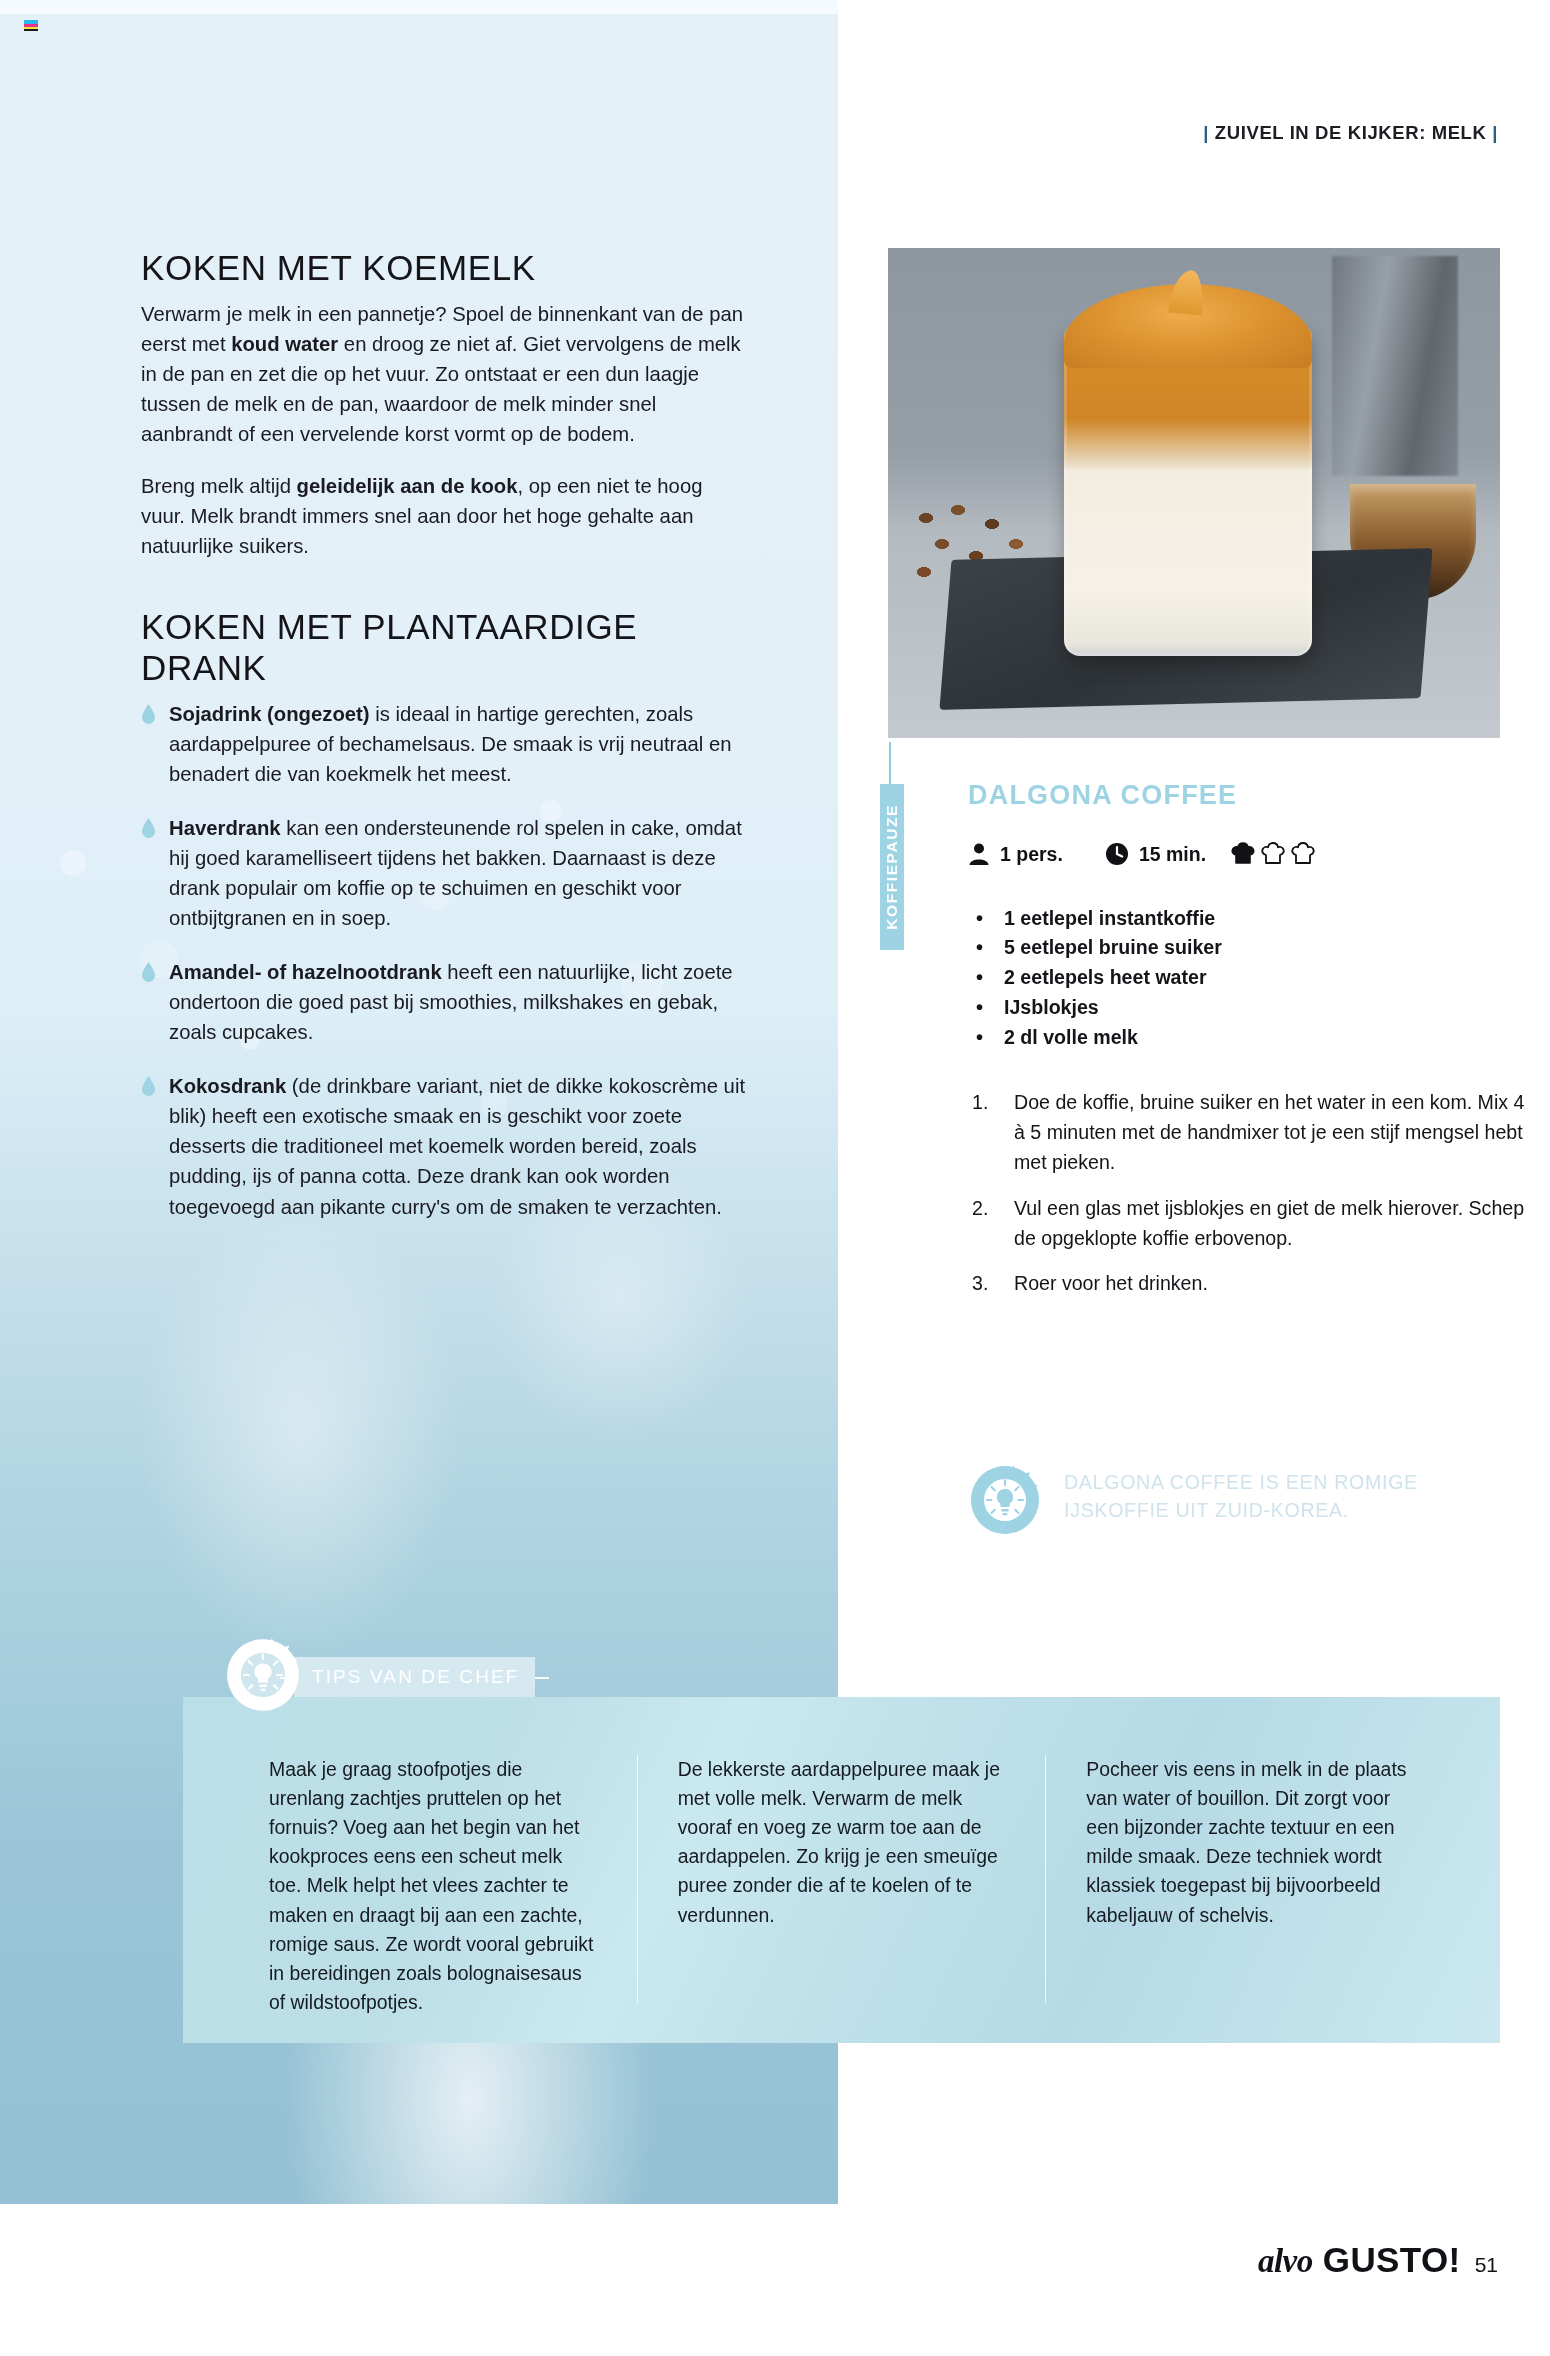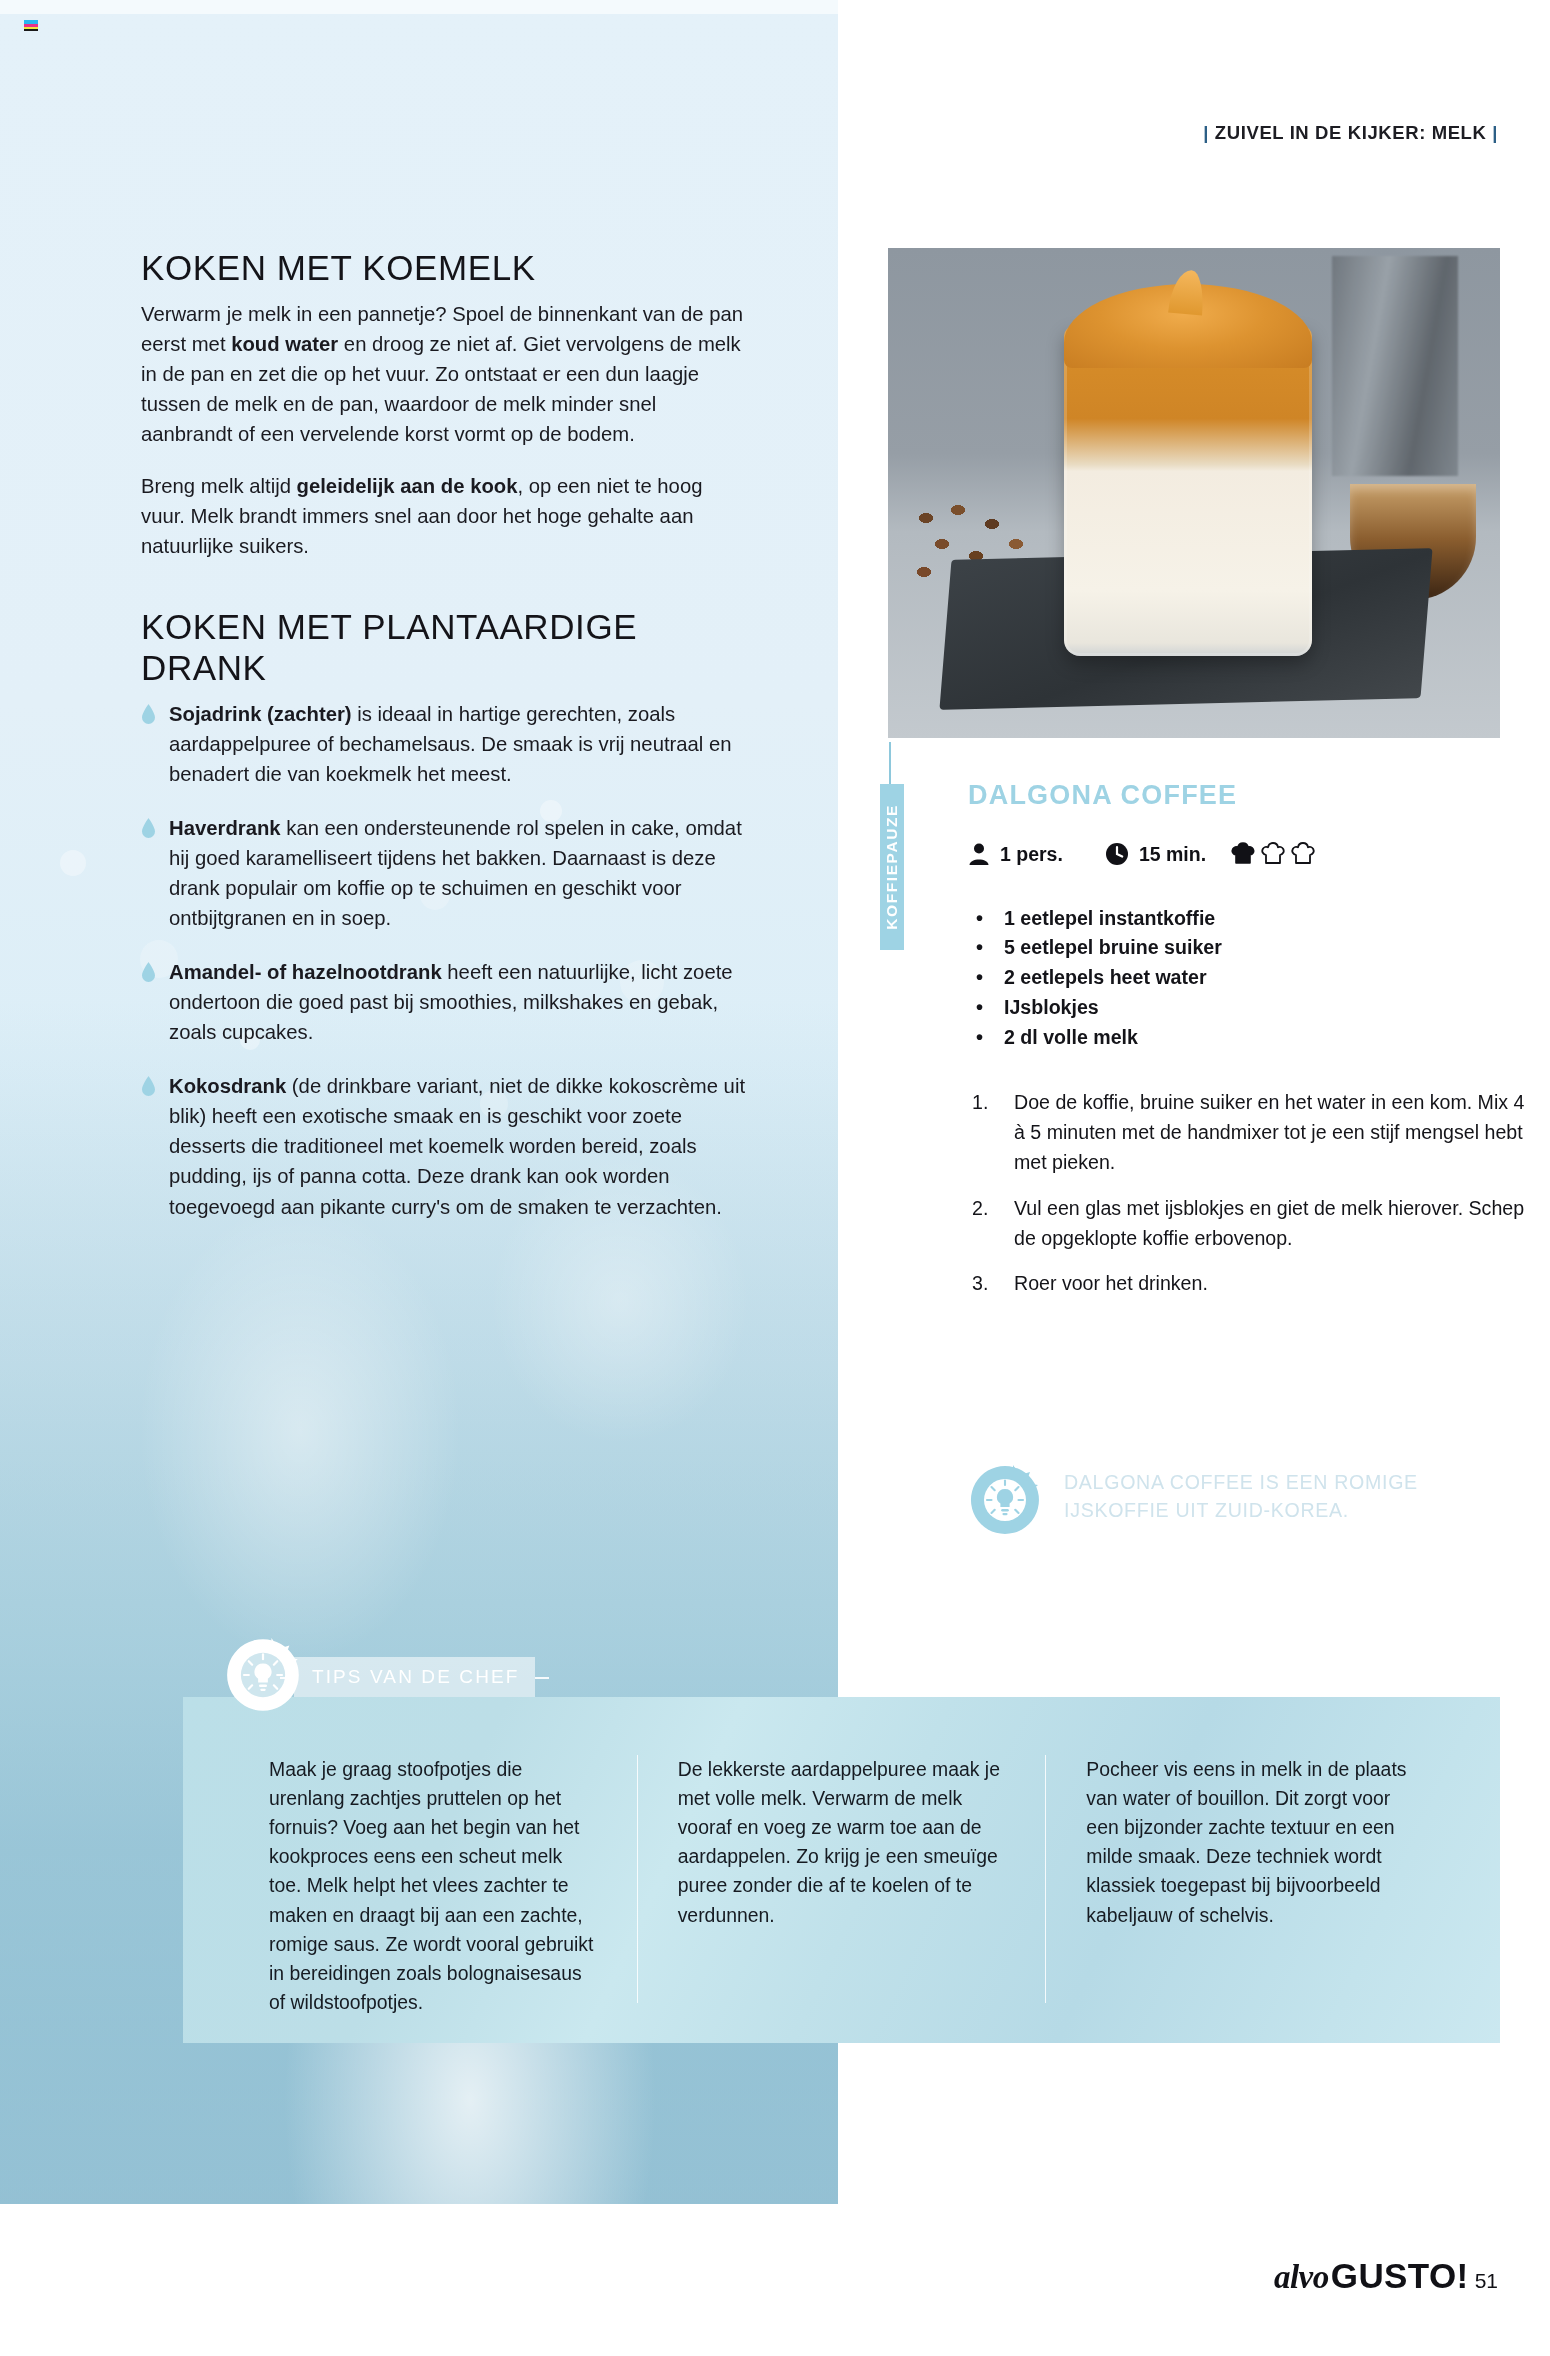--- a/index.html
+++ b/index.html
@@ -312,22 +312,22 @@
     position: absolute; top: 50%;
     width: 14px; height: 2px;
     background: rgba(255,255,255,.9);
   }
   .tips-badge .label::before { left: -14px; }
   .tips-badge .label::after { right: -14px; }
 
   
   .footer {
     position: absolute;
-    right: 52px; bottom: 60px;
-    display: flex; align-items: baseline; gap: 2px; text-align: right;
+    right: 52px; bottom: 76px;
+    display: flex; align-items: baseline; gap: 10px; text-align: right;
   }
   .logo-alvo {
     font-family: "Liberation Serif", serif;
     font-style: italic;
     font-weight: bold;
     font-size: 33px;
     letter-spacing: -.5px;
     color: #111116;
   }
   .logo-gusto {
@@ -378,21 +378,21 @@
 
     <h1 class="section-title second">KOKEN MET PLANTAARDIGE DRANK</h1>
 
     <div>
       <div class="drop-item">
         <span class="drop">
           <svg viewBox="0 0 15 20" width="15" height="20" aria-hidden="true">
             <path d="M7.5 0 C7.5 0 14 9 14 13.4 A6.5 6.5 0 0 1 1 13.4 C1 9 7.5 0 7.5 0 Z" fill="#9ed3e4"></path>
           </svg>
         </span>
-        <span><b>Sojadrink (zachter)</b></span><span> is ideaal in hartige gerechten, zoals aardappelpuree of bechamelsaus. De smaak is vrij neutraal en benadert die van koekmelk het meest.</span>
+        <span><b>Sojadrink (ongezoet)</b></span><span> is ideaal in hartige gerechten, zoals aardappelpuree of bechamelsaus. De smaak is vrij neutraal en benadert die van koekmelk het meest.</span>
       </div>
 
       <div class="drop-item">
         <span class="drop">
           <svg viewBox="0 0 15 20" width="15" height="20" aria-hidden="true">
             <path d="M7.5 0 C7.5 0 14 9 14 13.4 A6.5 6.5 0 0 1 1 13.4 C1 9 7.5 0 7.5 0 Z" fill="#9ed3e4"></path>
           </svg>
         </span>
         <span><b>Haverdrank</b></span><span> kan een ondersteunende rol spelen in cake, omdat hij goed karamelliseert tijdens het bakken. Daarnaast is deze drank populair om koffie op te schuimen en geschikt voor ontbijtgranen en in soep.</span>
       </div>

